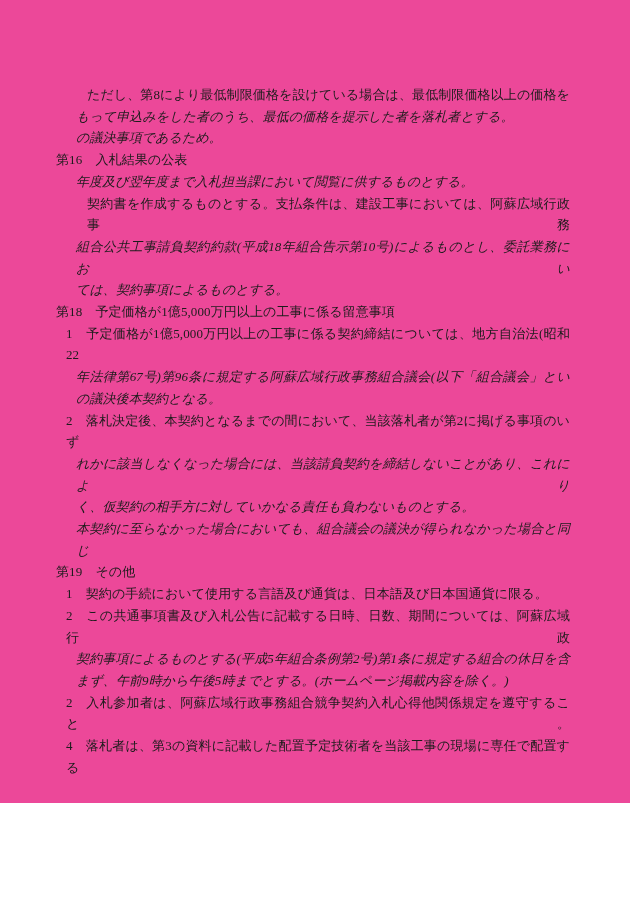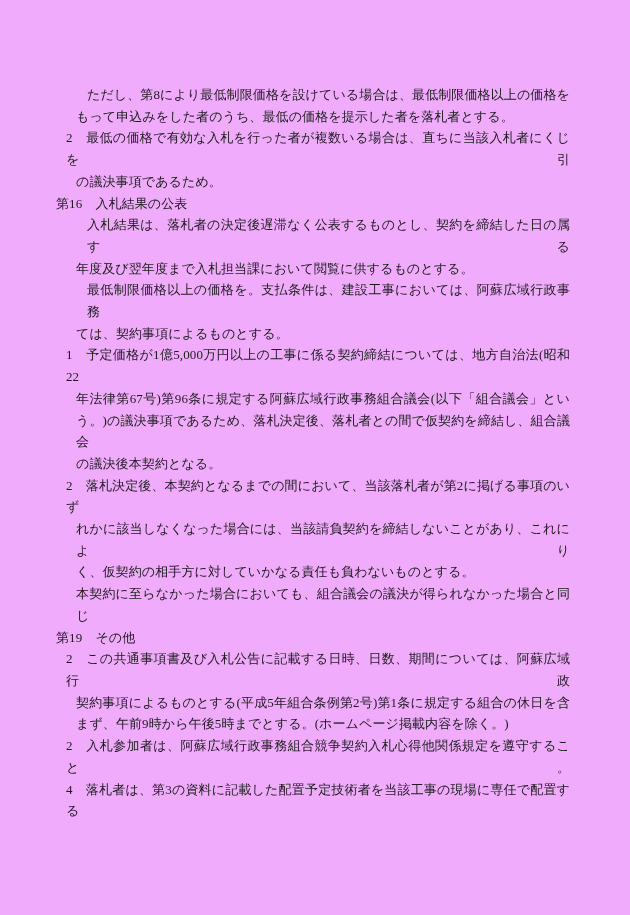--- a/index.html
+++ b/index.html
@@ -13,72 +13,72 @@
     overflow: hidden;
     position: relative;
     font-family: "Liberation Serif", "DejaVu Serif", serif;
     color: #1c1c1c;
   }
   .page {
     position: absolute;
     left: 0;
     top: 0;
     width: 630px;
-    height: 915px;
-    background: #f0abfc;
+    height: 803px;
+    background: #ec4899;
   }
   .textblock {
     position: absolute;
     left: 56px;
     top: 84px;
     width: 514px;
   }
   .line {
     font-size: 13px;
     line-height: 21.7px;
     white-space: normal;
     letter-spacing: 0.1px;
   }
   
   .l-head { padding-left: 0; }
   
   .l-num  { padding-left: 10px; }
   
-  .l-cont { padding-left: 20px; }
+  .l-cont { padding-left: 20px; font-style: italic; }
   
   .l-para { padding-left: 31px; }
   
   .fill {
     text-align: justify;
     text-align-last: justify;
   }
 </style>
 </head>
 <body>
 
 <div class="page">
   <div class="textblock">
     <div class="line l-para fill">ただし、第8により最低制限価格を設けている場合は、最低制限価格以上の価格を</div>
     <div class="line l-cont">もって申込みをした者のうち、最低の価格を提示した者を落札者とする。</div>
-    <div class="line l-num fill">2　最低の価格で有効な入札を行った者が複数いる場合は、直ちに当該入札者にくじを引</div>
     <div class="line l-cont">の議決事項であるため。</div>
     <div class="line l-head">第16　入札結果の公表</div>
-    <div class="line l-para fill">入札結果は、落札者の決定後遅滞なく公表するものとし、契約を締結した日の属する</div>
     <div class="line l-cont">年度及び翌年度まで入札担当課において閲覧に供するものとする。</div>
-    <div class="line l-para fill">最低制限価格以上の価格を。支払条件は、建設工事においては、阿蘇広域行政事務</div>
+    <div class="line l-para fill">契約書を作成するものとする。支払条件は、建設工事においては、阿蘇広域行政事務</div>
+    <div class="line l-cont fill">組合公共工事請負契約約款(平成18年組合告示第10号)によるものとし、委託業務におい</div>
     <div class="line l-cont">ては、契約事項によるものとする。</div>
+    <div class="line l-head">第18　予定価格が1億5,000万円以上の工事に係る留意事項</div>
     <div class="line l-num fill">1　予定価格が1億5,000万円以上の工事に係る契約締結については、地方自治法(昭和22</div>
     <div class="line l-cont fill">年法律第67号)第96条に規定する阿蘇広域行政事務組合議会(以下「組合議会」とい</div>
-    <div class="line l-cont fill">う。)の議決事項であるため、落札決定後、落札者との間で仮契約を締結し、組合議会</div>
     <div class="line l-cont">の議決後本契約となる。</div>
     <div class="line l-num fill">2　落札決定後、本契約となるまでの間において、当該落札者が第2に掲げる事項のいず</div>
     <div class="line l-cont fill">れかに該当しなくなった場合には、当該請負契約を締結しないことがあり、これにより</div>
     <div class="line l-cont">く、仮契約の相手方に対していかなる責任も負わないものとする。</div>
     <div class="line l-cont fill">本契約に至らなかった場合においても、組合議会の議決が得られなかった場合と同じ</div>
     <div class="line l-head">第19　その他</div>
+    <div class="line l-num">1　契約の手続において使用する言語及び通貨は、日本語及び日本国通貨に限る。</div>
     <div class="line l-num fill">2　この共通事項書及び入札公告に記載する日時、日数、期間については、阿蘇広域行政</div>
     <div class="line l-cont fill">契約事項によるものとする(平成5年組合条例第2号)第1条に規定する組合の休日を含</div>
     <div class="line l-cont">まず、午前9時から午後5時までとする。(ホームページ掲載内容を除く。)</div>
     <div class="line l-num fill">2　入札参加者は、阿蘇広域行政事務組合競争契約入札心得他関係規定を遵守すること。</div>
     <div class="line l-num fill">4　落札者は、第3の資料に記載した配置予定技術者を当該工事の現場に専任で配置する</div>
 
   </div>
 </div>
 
 </body></html>

